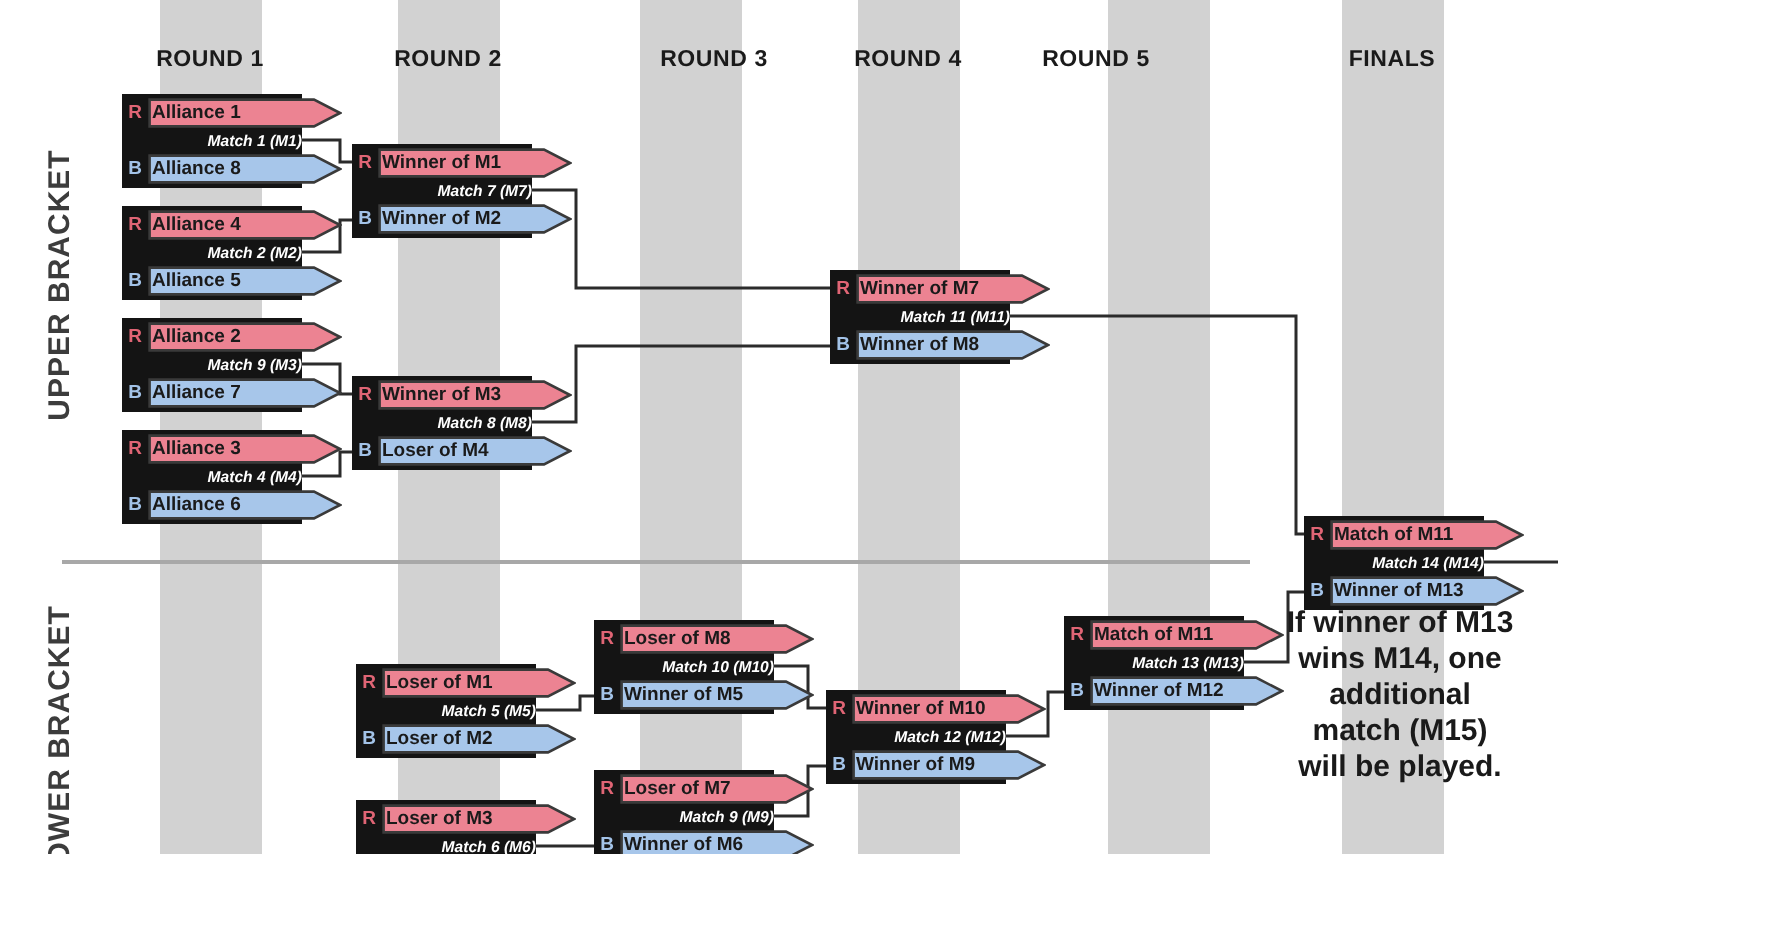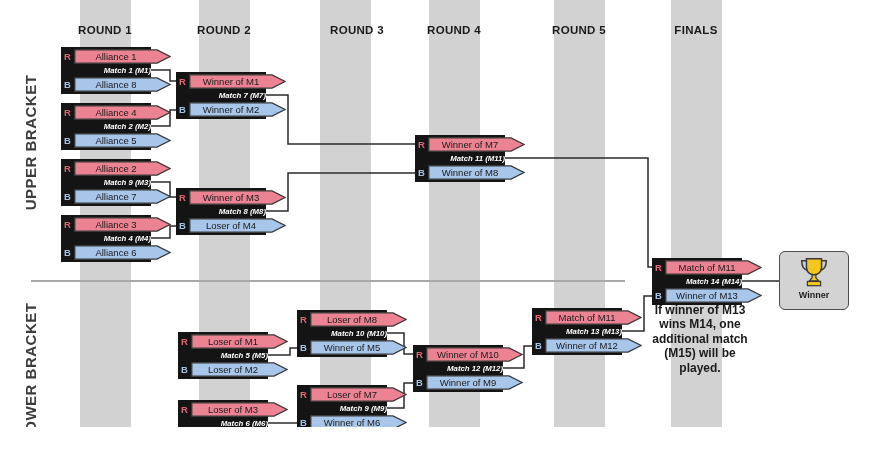--- a/index.html
+++ b/index.html
@@ -28,29 +28,29 @@
   .letter.red{top:2px;color:#e06575;}
   .letter.blue{top:30px;color:#a3c3e8;}
   .arrow{position:absolute;left:13px;width:97px;height:15px;}
   .arrow.red{top:2px;}
   .arrow.blue{top:30px;}
   .arrow svg{display:block;width:100%;height:100%;}
   .arrow.red polygon{fill:#ec8392;stroke:#3a3a3a;stroke-width:1.3;}
   .arrow.blue polygon{fill:#a7c6ea;stroke:#3a3a3a;stroke-width:1.3;}
   .team{
     position:absolute;left:2px;right:15px;top:0;height:15px;line-height:15px;
-    text-align:center;font-size:9.5px;font-weight:normal;color:#1a1a1a;white-space:nowrap;
+    font-size:9.5px;font-weight:bold;color:#1a1a1a;white-space:nowrap;
   }
   .mlabel{
     position:absolute;top:17px;left:0;width:90px;height:13px;line-height:13px;
     text-align:right;color:#ffffff;font-size:7.8px;font-weight:bold;font-style:italic;
   }
   .finals-note{
     position:absolute;left:643px;top:303px;width:114px;text-align:center;
-    font-size:12px;font-weight:bold;line-height:1.2;color:#1a1a1a;
+    font-size:15px;font-weight:bold;line-height:1.2;color:#1a1a1a;
   }
   .winner-box{
     position:absolute;left:779px;top:251px;width:68px;height:57px;
     background:#d3d3d3;border:1.8px solid #4d4d4d;border-radius:6px;
     display:flex;flex-direction:column;align-items:center;justify-content:flex-start;
   }
   .winner-box svg{margin-top:3px;display:block;}
   .winner-label{font-size:9px;font-weight:bold;color:#1a1a1a;margin-top:1px;}
 </style>
 </head>
@@ -62,21 +62,21 @@
   <div class="stripe" style="left:199px"></div>
   <div class="stripe" style="left:320px"></div>
   <div class="stripe" style="left:429px"></div>
   <div class="stripe" style="left:554px"></div>
   <div class="stripe" style="left:671px"></div>
 
   <div class="col-header" style="left:50px">ROUND 1</div>
   <div class="col-header" style="left:169px">ROUND 2</div>
   <div class="col-header" style="left:302px">ROUND 3</div>
   <div class="col-header" style="left:399px">ROUND 4</div>
-  <div class="col-header" style="left:524px">ROUND 5</div>
+  <div class="col-header" style="left:493px">ROUND 5</div>
   <div class="col-header" style="left:641px">FINALS</div>
 
   <div class="side-label" style="left:-50px;top:134px;width:160px">UPPER BRACKET</div>
   <div class="side-label" style="left:-50px;top:364px;width:160px">LOWER BRACKET</div>
 
   <div class="divider"></div>
 
   <svg class="connectors" width="885" height="469">
     <polyline points="151,70 170,70 170,81 176,81"></polyline>
     <polyline points="151,126 170,126 170,110 176,110"></polyline>
@@ -341,24 +341,14 @@
     <div class="arrow blue">
       <svg viewBox="0 0 97 15" preserveAspectRatio="none">
           <polygon points="0.8,0.8 83,0.8 96,7.5 83,14.2 0.8,14.2"></polygon>
         </svg>
       <span class="team">Winner of M13</span>
     </div>
   </div>
 
   <div class="finals-note">If winner of M13 wins M14, one additional match (M15) will be played.</div>
 
-  <div class="winner-box">
-    <svg width="34" height="34" viewBox="0 0 36 34">
-      <path d="M10 3 L26 3 L26 12 C26 17 22.5 20 18 20 C13.5 20 10 17 10 12 Z" fill="#f3c81e" stroke="#3a3a3a" stroke-width="1.6"></path>
-      <path d="M10 5 L5 5 C5 11 7 14 11 15" fill="none" stroke="#3a3a3a" stroke-width="1.6"></path>
-      <path d="M26 5 L31 5 C31 11 29 14 25 15" fill="none" stroke="#3a3a3a" stroke-width="1.6"></path>
-      <path d="M16 20 L16 23 L13 26.5 L23 26.5 L20 23 L20 20 Z" fill="#f3c81e" stroke="#3a3a3a" stroke-width="1.3"></path>
-      <rect x="11" y="27" width="14" height="4.5" fill="#f3c81e" stroke="#3a3a3a" stroke-width="1.3"></rect>
-    </svg>
-    <div class="winner-label">Winner</div>
-  </div>
 
 </div>
 
 </body></html>

